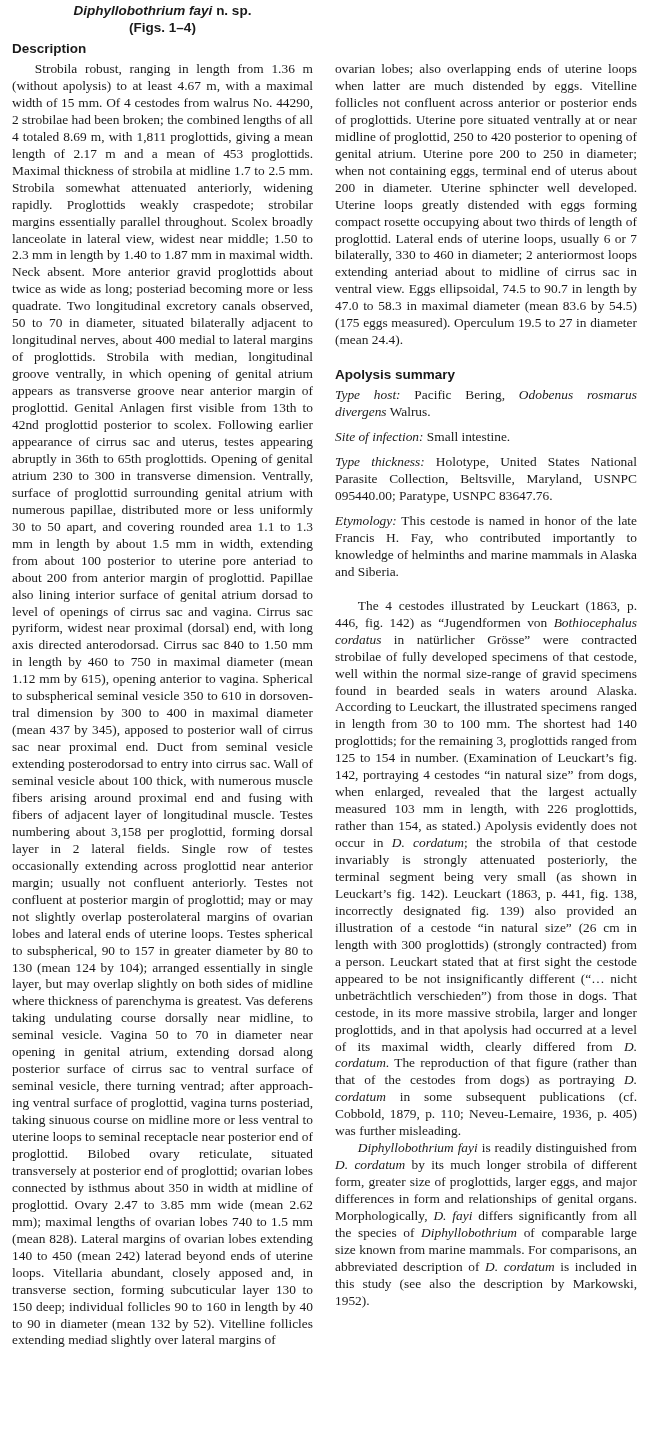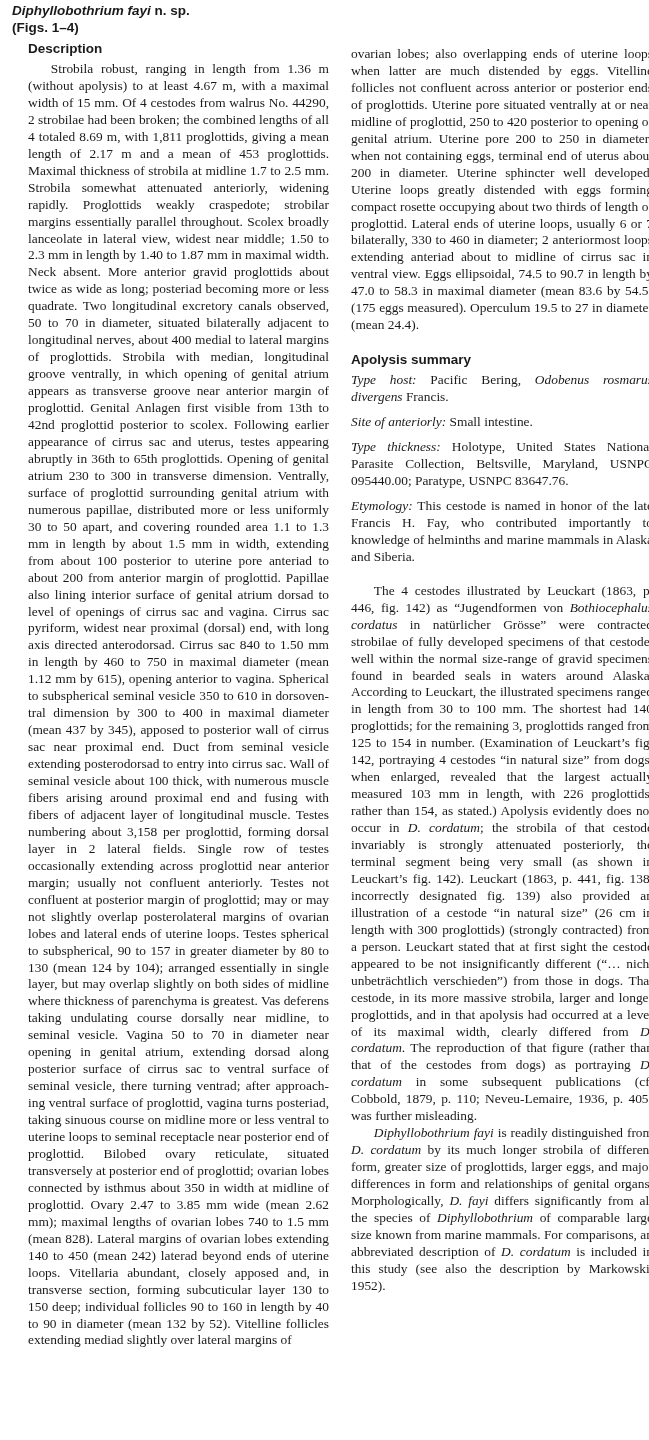--- a/index.html
+++ b/index.html
@@ -8,38 +8,38 @@
     height: 1440px;
     position: relative;
     overflow: hidden;
     color: #1a1a1a;
   }
   .title-block {
     position: absolute;
     left: 12px;
     width: 301px;
     top: 2px;
+    text-align: center;
     font-family: "Liberation Sans", sans-serif;
     font-weight: bold;
     font-size: 13.5px;
     line-height: 17px;
   }
   .title-block .sp { font-style: italic; }
   .col {
     position: absolute;
     top: 0;
     font-family: "Liberation Serif", serif;
     font-size: 13.4px;
     line-height: 16.95px;
     text-align: justify;
     hyphens: manual;
-    margin-left: 16px;
   }
   .col-left { left: 12px; width: 301px; top: 40px; }
-  .col-right { left: 335px; width: 302px; top: 46px; }
+  .col-right { left: 335px; width: 302px; top: 61px; }
   h2.section {
     font-family: "Liberation Sans", sans-serif;
     font-weight: bold;
     font-size: 13.5px;
     line-height: 17px;
     margin: 0 0 4px 0;
     text-align: left;
   }
   p { margin: 0; }
   p.indent { text-indent: 1.7em; }
@@ -58,22 +58,22 @@
 <div class="col col-left">
   <h2 class="section">Description</h2>
   <p class="indent" id="desc-left">Strobila robust, ranging in length from 1.36 m (without apolysis) to at least 4.67 m, with a maximal width of 15 mm. Of 4 cestodes from walrus No. 44290, 2 strobilae had been broken; the combined lengths of all 4 totaled 8.69 m, with 1,811 proglottids, giving a mean length of 2.17 m and a mean of 453 proglottids. Maximal thickness of strobila at midline 1.7 to 2.5 mm. Strobila somewhat attenuated anteriorly, widening rapidly. Proglottids weakly craspedote; strobilar margins essentially parallel throughout. Scolex broadly lanceolate in lateral view, widest near middle; 1.50 to 2.3 mm in length by 1.40 to 1.87 mm in maximal width. Neck absent. More anterior gravid proglottids about twice as wide as long; posteriad becoming more or less quadrate. Two longitudinal excretory canals observed, 50 to 70 in diameter, situated bilaterally adjacent to longitudinal nerves, about 400 medial to lateral margins of proglottids. Strobila with median, longitudinal groove ventrally, in which opening of genital atrium appears as transverse groove near anterior margin of pro­glottid. Genital Anlagen first visible from 13th to 42nd proglottid posterior to scolex. Following earlier appearance of cirrus sac and uterus, testes appearing abruptly in 36th to 65th proglottids. Opening of genital atrium 230 to 300 in transverse dimension. Ventrally, surface of proglottid surrounding genital atrium with numerous papillae, distributed more or less uniformly 30 to 50 apart, and covering rounded area 1.1 to 1.3 mm in length by about 1.5 mm in width, extending from about 100 posterior to uterine pore anteriad to about 200 from anterior margin of proglottid. Papillae also lining interior surface of genital atrium dorsad to level of openings of cirrus sac and vagina. Cirrus sac pyriform, widest near proximal (dorsal) end, with long axis directed anterodorsad. Cirrus sac 840 to 1.50 mm in length by 460 to 750 in maximal diameter (mean 1.12 mm by 615), opening anterior to vagina. Spherical to subspherical seminal vesicle 350 to 610 in dorsoven­tral dimension by 300 to 400 in maximal diameter (mean 437 by 345), apposed to posterior wall of cirrus sac near proximal end. Duct from seminal vesicle extending posterodorsad to entry into cirrus sac. Wall of seminal vesicle about 100 thick, with numerous muscle fibers arising around proximal end and fusing with fibers of adjacent layer of longitu­dinal muscle. Testes numbering about 3,158 per proglottid, forming dorsal layer in 2 lateral fields. Single row of testes occasionally extending across proglottid near anterior margin; usually not confluent anteriorly. Testes not confluent at posterior margin of proglottid; may or may not slightly overlap postero­lateral margins of ovarian lobes and lateral ends of uterine loops. Testes spherical to subspherical, 90 to 157 in greater diameter by 80 to 130 (mean 124 by 104); arranged essentially in single layer, but may overlap slightly on both sides of midline where thickness of parenchyma is greatest. Vas deferens taking undulating course dorsally near midline, to seminal vesicle. Vagina 50 to 70 in diameter near opening in genital atrium, extending dorsad along posterior surface of cirrus sac to ventral surface of seminal vesicle, there turning ventrad; after approach­ing ventral surface of proglottid, vagina turns posteriad, taking sinuous course on midline more or less ventral to uterine loops to seminal receptacle near posterior end of proglottid. Bilobed ovary reticulate, situated transversely at posterior end of proglottid; ovarian lobes connected by isthmus about 350 in width at midline of proglottid. Ovary 2.47 to 3.85 mm wide (mean 2.62 mm); maximal lengths of ovarian lobes 740 to 1.5 mm (mean 828). Lateral margins of ovarian lobes extending 140 to 450 (mean 242) laterad beyond ends of uterine loops. Vitellaria abundant, closely apposed and, in transverse section, forming subcuticular layer 130 to 150 deep; in­dividual follicles 90 to 160 in length by 40 to 90 in diameter (mean 132 by 52). Vitelline follicles extending mediad slightly over lateral margins of</p>
 </div>
 
 <div class="col col-right">
   <p id="desc-right">ovarian lobes; also overlapping ends of uterine loops when latter are much distended by eggs. Vitelline follicles not confluent across anterior or posterior ends of proglottids. Uterine pore situated ventrally at or near midline of proglottid, 250 to 420 posterior to opening of genital atrium. Uterine pore 200 to 250 in diameter; when not containing eggs, terminal end of uterus about 200 in diameter. Uterine sphincter well developed. Uterine loops greatly distended with eggs forming compact rosette occupying about two thirds of length of proglottid. Lateral ends of uterine loops, usually 6 or 7 bilaterally, 330 to 460 in diameter; 2 anteriormost loops extending anteriad about to mid­line of cirrus sac in ventral view. Eggs ellipsoidal, 74.5 to 90.7 in length by 47.0 to 58.3 in maximal diameter (mean 83.6 by 54.5) (175 eggs measured). Operculum 19.5 to 27 in diameter (mean 24.4).</p>
 
   <div class="gap-section">
     <h2 class="section">Apolysis summary</h2>
-    <p><span class="it">Type host:</span><span> Pacific Bering, </span><span class="it">Odobenus rosmarus divergens</span><span> Francis.</span></p>
-    <p class="field"><span class="it">Site of anteriorly:</span><span> Small intestine.</span></p>
+    <p><span class="it">Type host:</span><span> Pacific Bering, </span><span class="it">Odobenus rosmarus divergens</span><span> Walrus.</span></p>
+    <p class="field"><span class="it">Site of infection:</span><span> Small intestine.</span></p>
     <p class="field"><span class="it">Type thickness:</span><span> Holotype, United States National Parasite Collection, Beltsville, Maryland, USNPC 095440.00; Paratype, USNPC 83647.76.</span></p>
     <p class="field"><span class="it">Etymology:</span><span> This cestode is named in honor of the late Francis H. Fay, who contributed importantly to knowledge of helminths and marine mammals in Alaska and Siberia.</span></p>
   </div>
 
   <div class="gap-section">
     <p class="indent"><span>The 4 cestodes illustrated by Leuckart (1863, p. 446, fig. 142) as “Jugendformen von </span><span class="it">Bothiocephalus cordatus</span><span> in natürlicher Grösse” were contracted strobilae of fully developed specimens of that cestode, well within the normal size-range of gravid specimens found in bearded seals in waters around Alaska. According to Leuckart, the illustrated speci­mens ranged in length from 30 to 100 mm. The shortest had 140 proglottids; for the remaining 3, proglottids ranged from 125 to 154 in number. (Examination of Leuckart’s fig. 142, portraying 4 cestodes “in natural size” from dogs, when enlarged, revealed that the largest actually measured 103 mm in length, with 226 proglottids, rather than 154, as stated.) Apolysis evidently does not occur in </span><span class="it">D. cordatum</span><span>; the strobila of that cestode invariably is strongly attenuated posteriorly, the terminal segment being very small (as shown in Leuckart’s fig. 142). Leuckart (1863, p. 441, fig. 138, incorrectly desig­nated fig. 139) also provided an illustration of a cestode “in natural size” (26 cm in length with 300 proglottids) (strongly contracted) from a person. Leuckart stated that at first sight the cestode appeared to be not insignificantly different (“… nicht unbeträchtlich verschieden”) from those in dogs. That cestode, in its more massive strobila, larger and longer proglottids, and in that apolysis had occurred at a level of its maximal width, clearly differed from </span><span class="it">D. cordatum</span><span>. The reproduction of that figure (rather than that of the cestodes from dogs) as portraying </span><span class="it">D. cordatum</span><span> in some subsequent publications (cf. Cobbold, 1879, p. 110; Neveu-Lemaire, 1936, p. 405) was further misleading.</span></p>
     <p class="indent"><span class="it">Diphyllobothrium fayi</span><span> is readily distinguished from </span><span class="it">D. cordatum</span><span> by its much longer strobila of different form, greater size of proglottids, larger eggs, and major differences in form and relationships of genital organs. Morphologically, </span><span class="it">D. fayi</span><span> differs significantly from all the species of </span><span class="it">Diphyllobothrium</span><span> of comparable large size known from marine mammals. For comparisons, an abbreviated descrip­tion of </span><span class="it">D. cordatum</span><span> is included in this study (see also the description by Markowski, 1952).</span></p>
   </div>
 </div>
 

